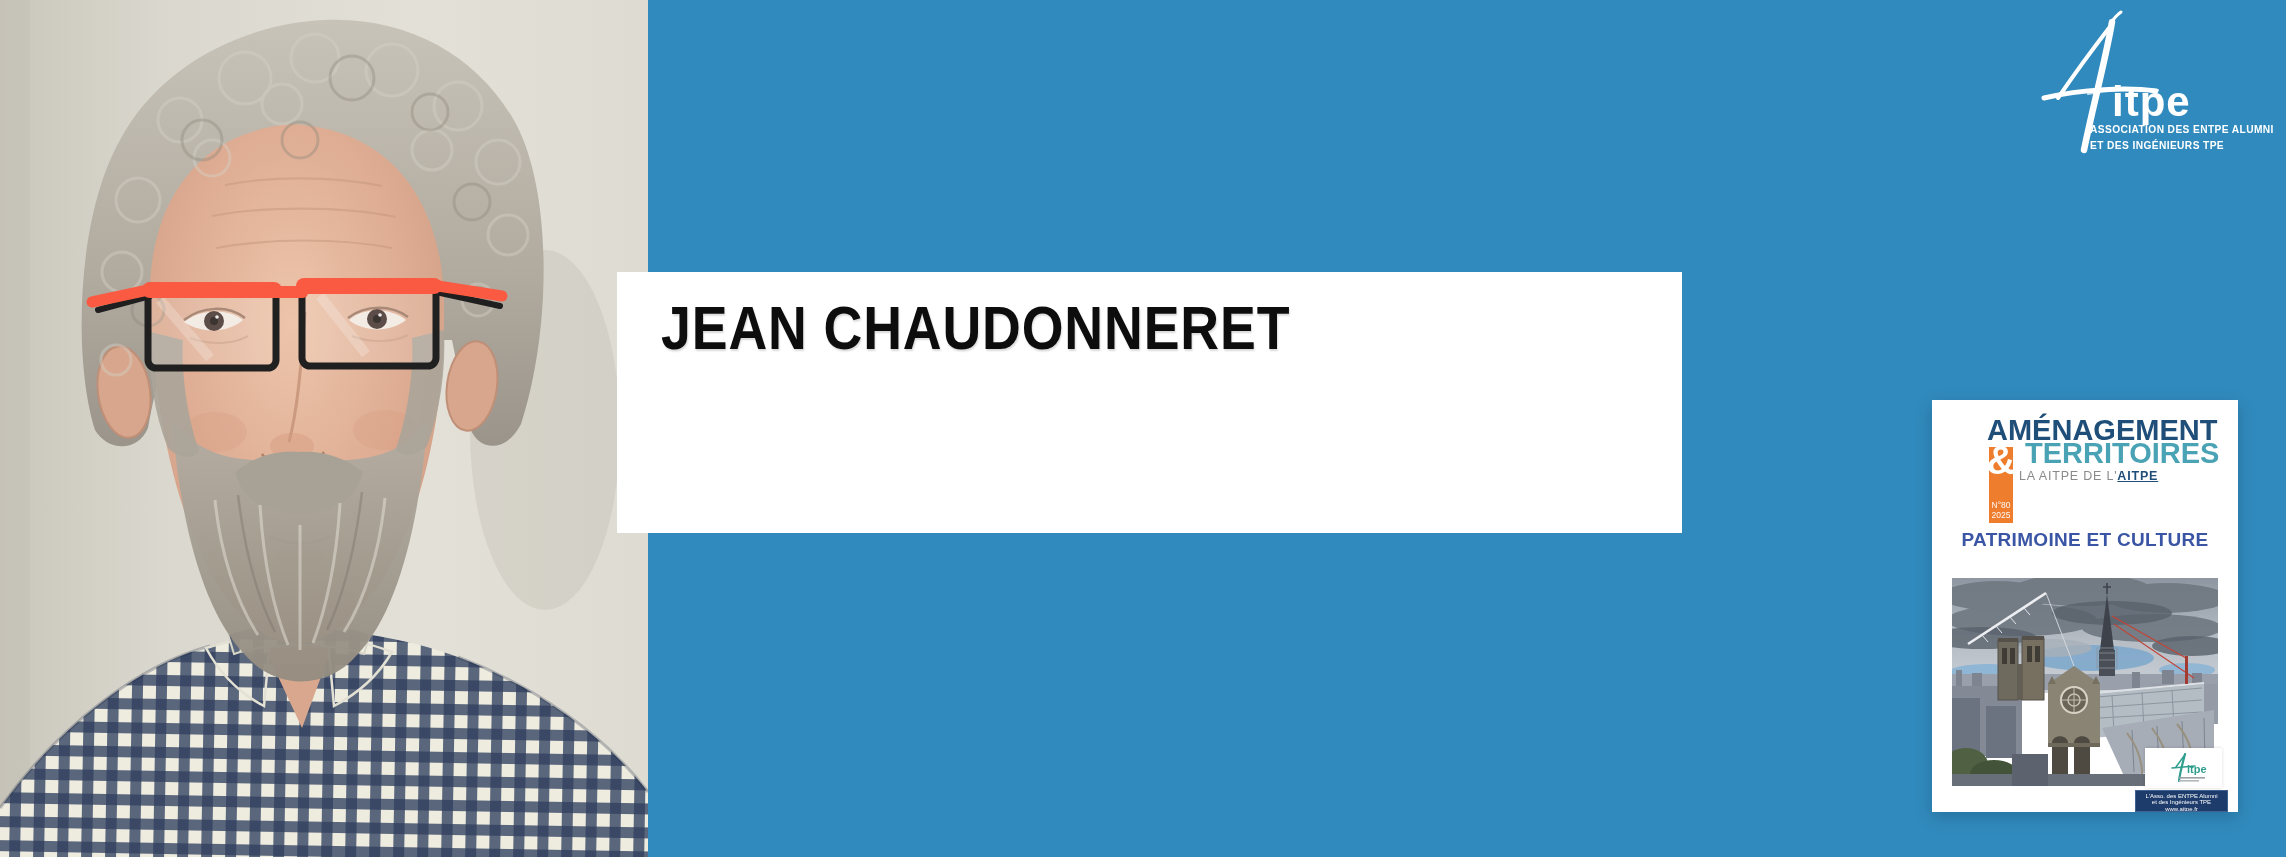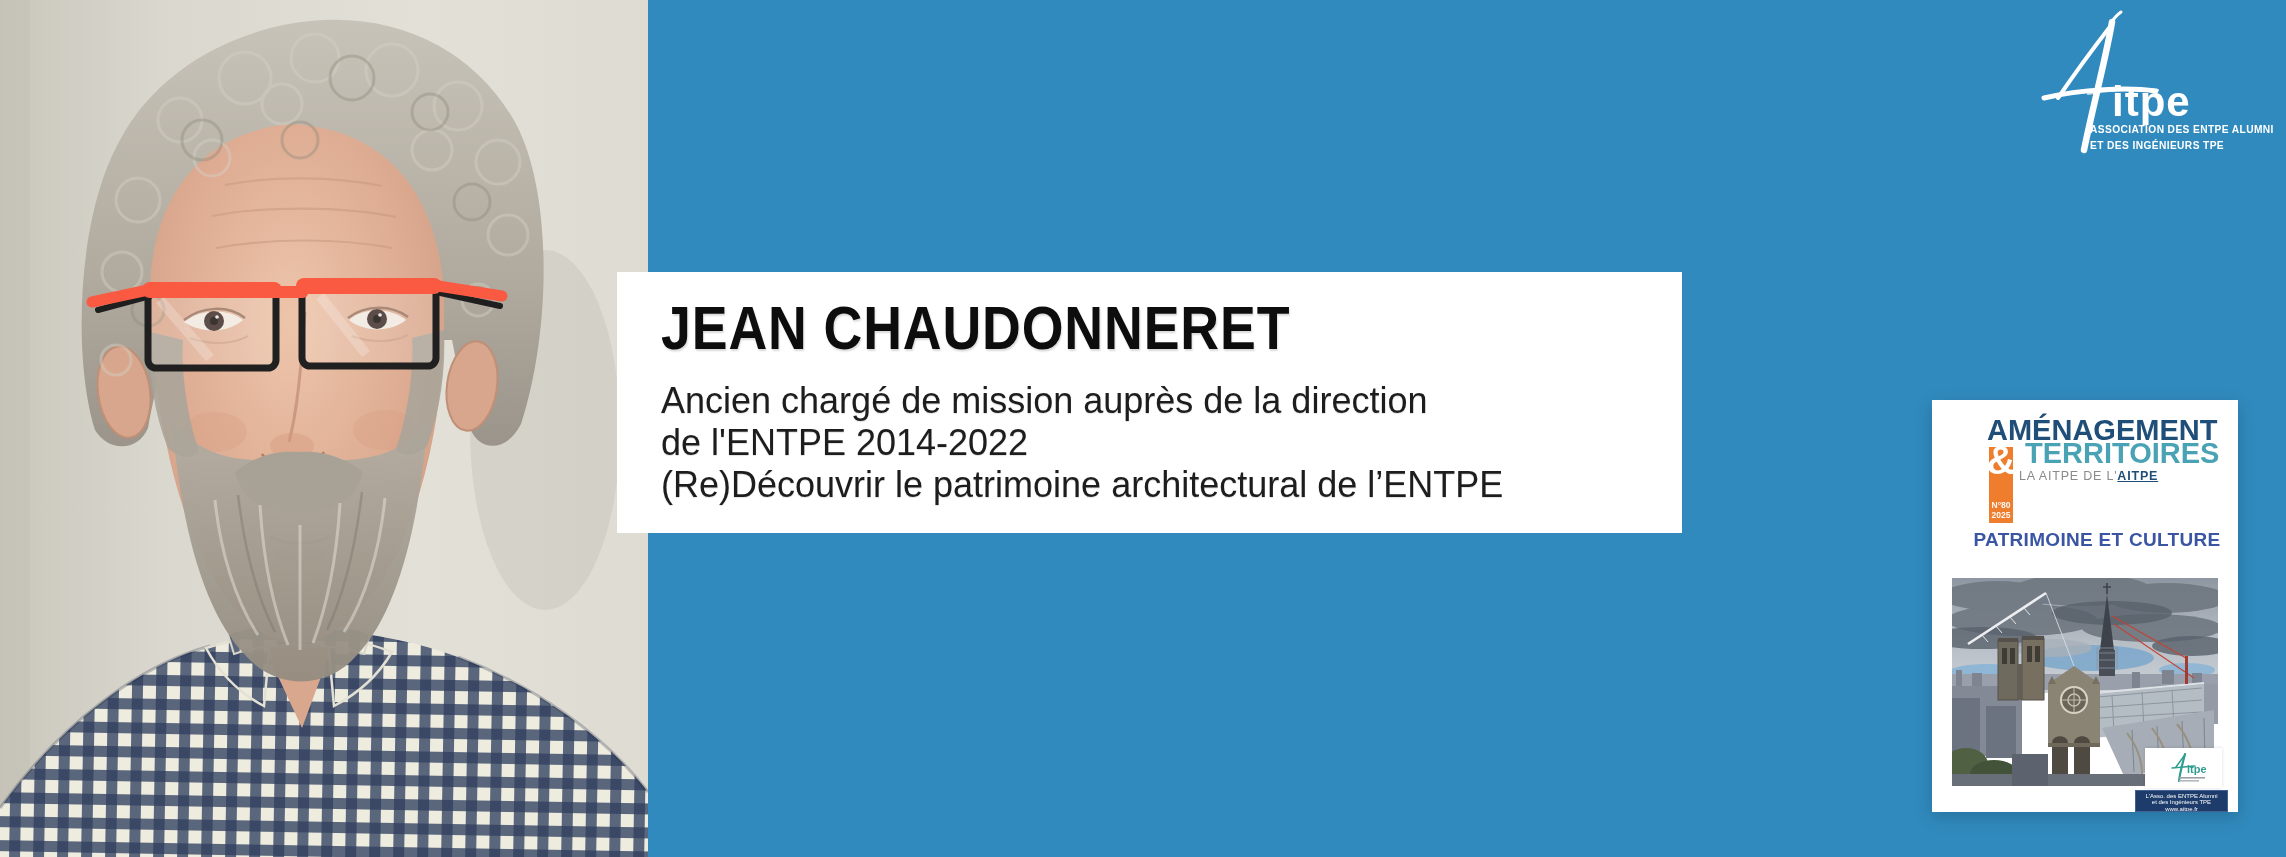--- a/index.html
+++ b/index.html
@@ -56,39 +56,39 @@
   .cover .amp-box{
     position:absolute;left:57px;top:47px;width:24px;height:76px;
     background:var(--magazine_orange);text-align:center;
   }
   .cover .amp{
     position:absolute;left:-5px;top:-9px;width:34px;
     font-size:40px;font-weight:bold;color:#ffffff;line-height:44px;
   }
   .cover .issue{
     position:absolute;left:0;bottom:3px;width:100%;
-    font-size:8.5px;font-weight:bold;color:#ffffff;line-height:9.5px;opacity:.95;
+    font-size:8.5px;font-weight:normal;color:#ffffff;line-height:9.5px;opacity:.95;
   }
   .cover .t1{
     position:absolute;left:55px;top:16px;
     font-size:29px;font-weight:bold;color:var(--magazine_navy);
     line-height:29px;letter-spacing:0;white-space:nowrap;
   }
   .cover .t2{
     position:absolute;left:93px;top:39px;
     font-size:29px;font-weight:bold;color:var(--magazine_teal);
     line-height:29px;white-space:nowrap;
   }
   .cover .t3{
     position:absolute;left:87px;top:69px;
     font-size:12.5px;color:#8a8a8a;letter-spacing:.8px;white-space:nowrap;
   }
   .cover .t3 .t3b{color:var(--magazine_navy);font-weight:bold;text-decoration:underline;}
   .cover .theme{
-    position:absolute;left:12px;top:129px;width:100%;text-align:center;
+    position:absolute;left:0;top:129px;width:100%;text-align:center;
     font-size:19px;font-weight:bold;color:var(--theme_blue);letter-spacing:.3px;
     white-space:nowrap;
   }
   .cover-photo{position:absolute;left:20px;top:178px;width:266px;height:208px;display:block;}
   .mini-logo{
     position:absolute;left:213px;top:348px;width:77px;height:40px;
     background:#ffffff;box-shadow:0 0 3px rgba(0,0,0,.15);
   }
   .mini-logo svg{display:block;width:100%;height:100%;overflow:visible;}
   .mini-logo text{fill:#2f9e8f;font-size:11px;font-weight:bold;}
@@ -268,25 +268,20 @@
         <path d="M62,84 C92,79 116,78 132,80" stroke-width="2" opacity="0.7"></path>
       </g>
       <text class="wordmark" x="86" y="106">itpe</text>
       <text class="tagline" x="64" y="123">ASSOCIATION DES ENTPE ALUMNI</text>
       <text class="tagline" x="64" y="139">ET DES INGÉNIEURS TPE</text>
     </svg>
   </div>
 
   <div class="card">
     <div class="name">JEAN CHAUDONNERET</div>
-    <div class="role">
-      <div>Ancien chargé de mission auprès de la direction</div>
-      <div>de l'ENTPE 2014-2022</div>
-      <div>(Re)Découvrir le patrimoine architectural de l’ENTPE</div>
-    </div>
   </div>
 
   <div class="cover">
     <div class="t1">AMÉNAGEMENT</div>
     <div class="t2">TERRITOIRES</div>
     <div class="t3">
       <span>LA AITPE DE L'</span><span class="t3b">AITPE</span>
     </div>
     <div class="amp-box">
       <div class="amp">&amp;</div>

